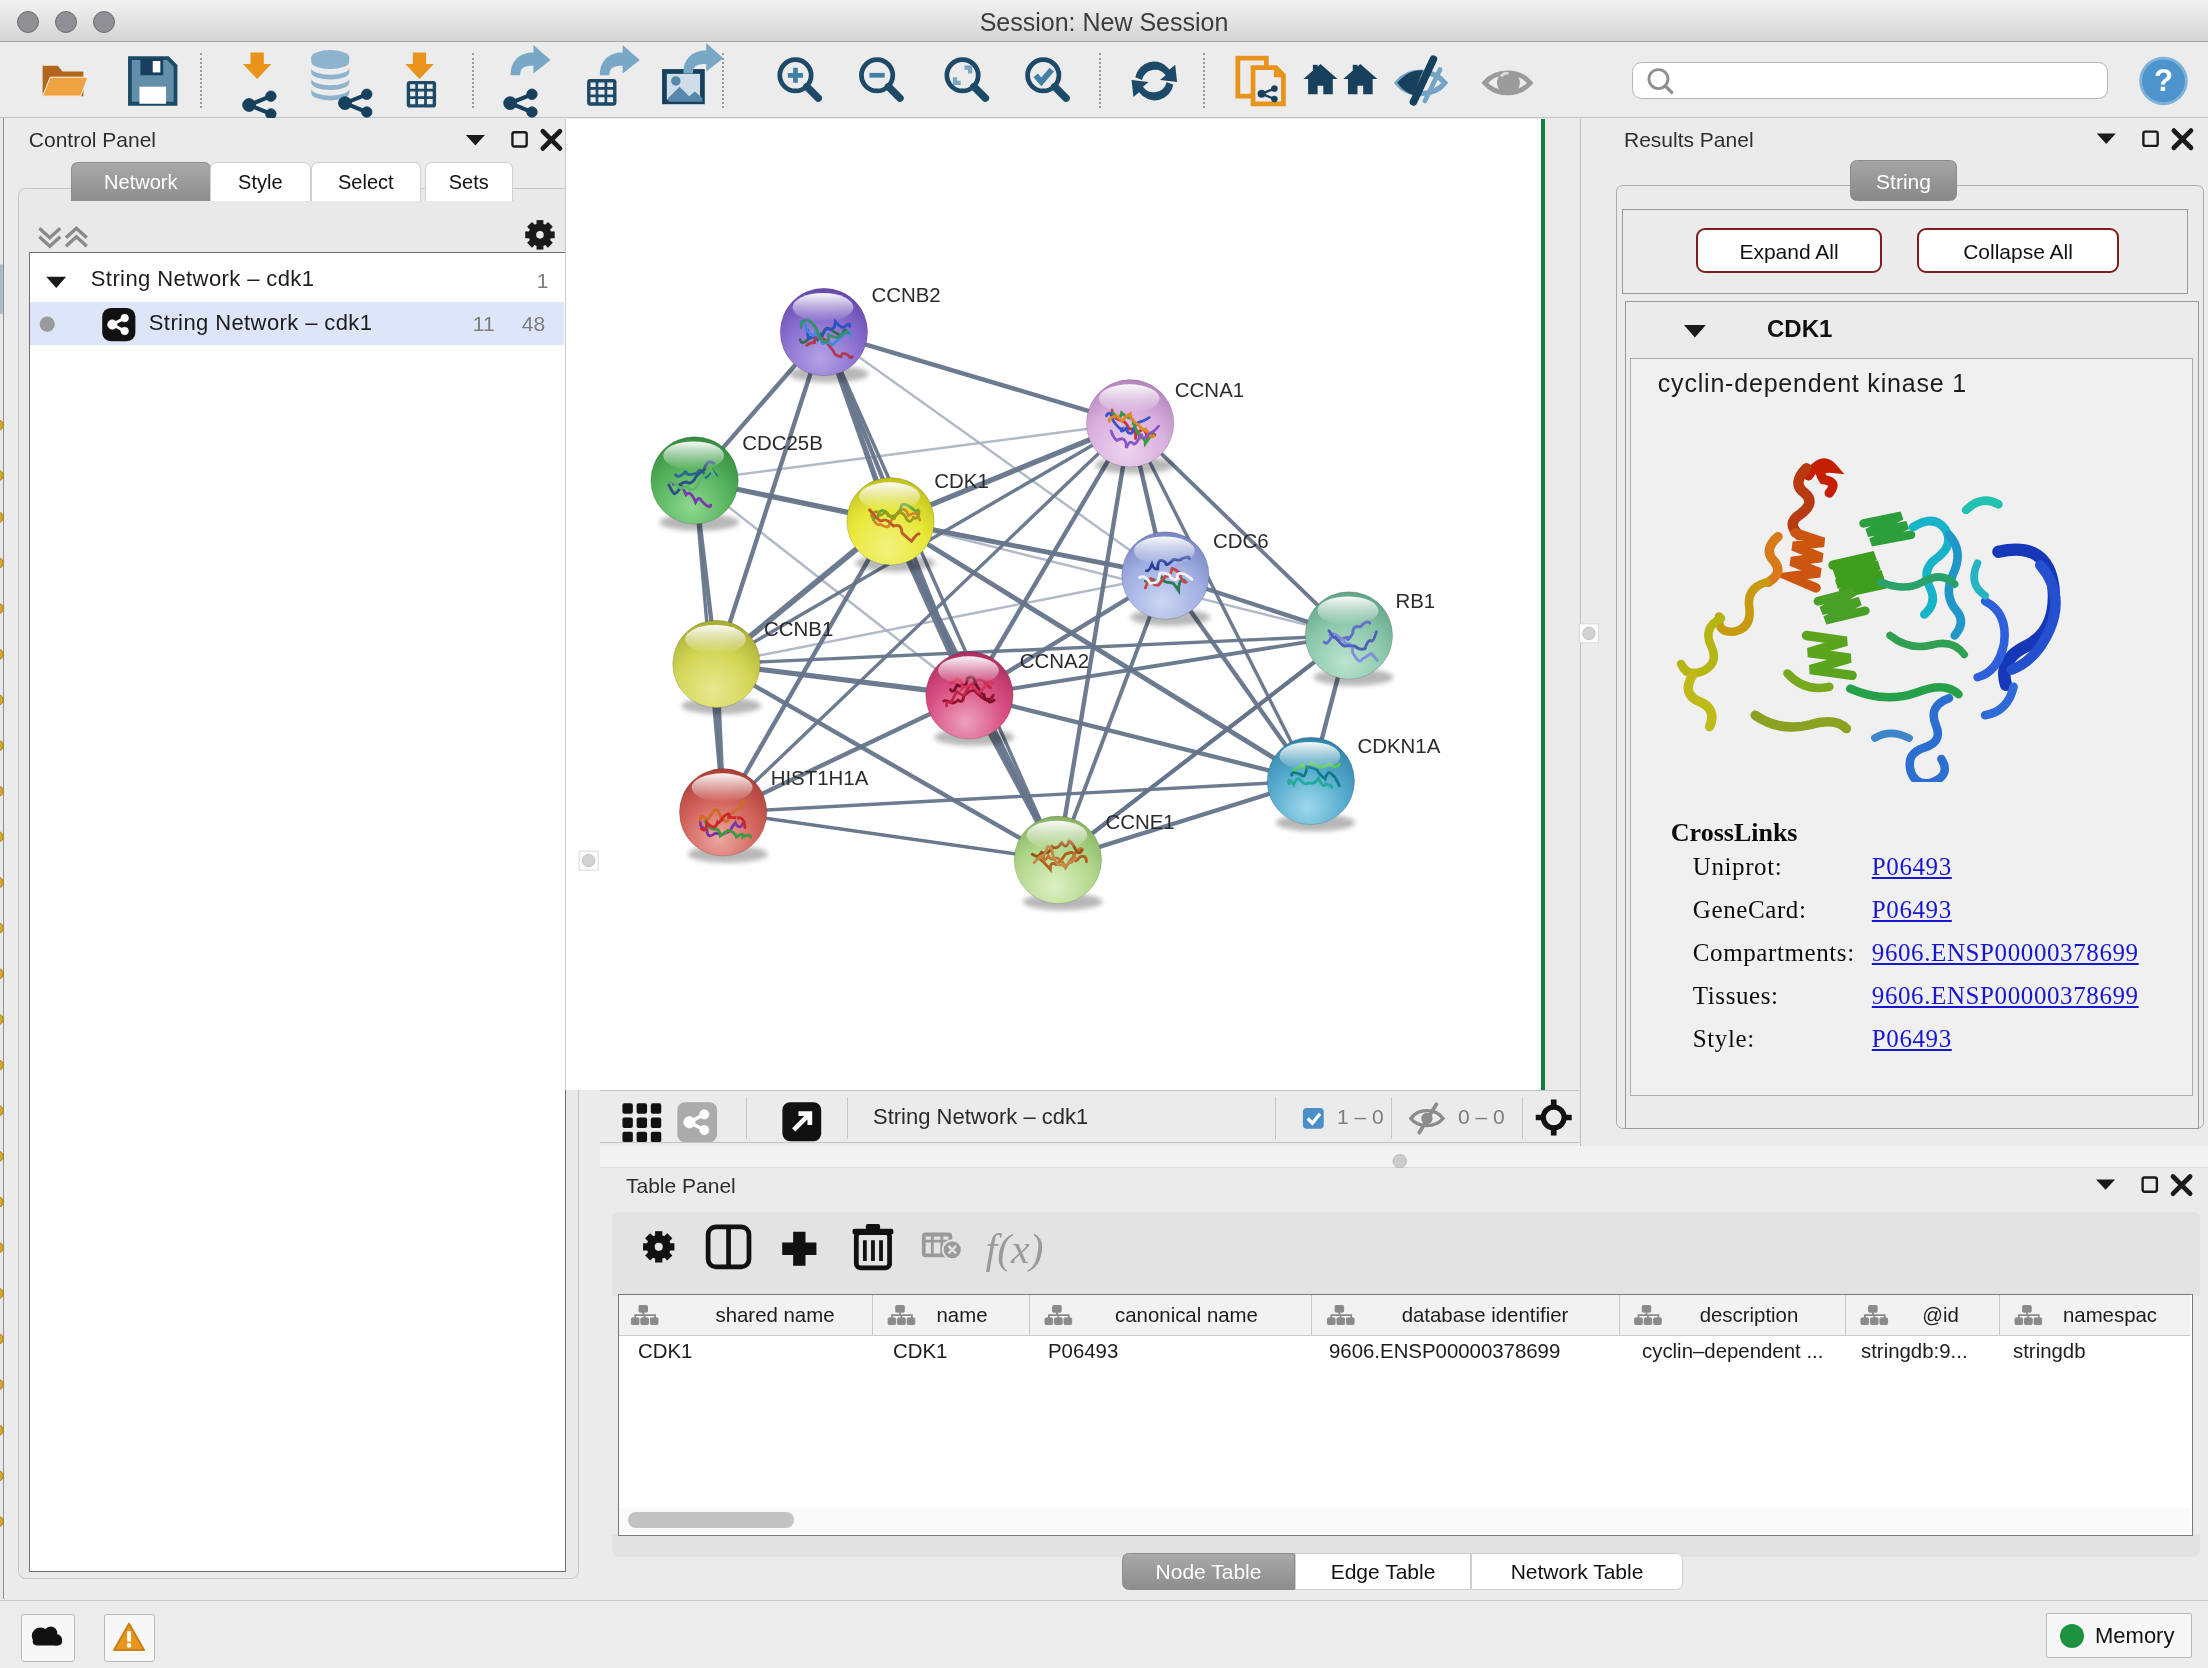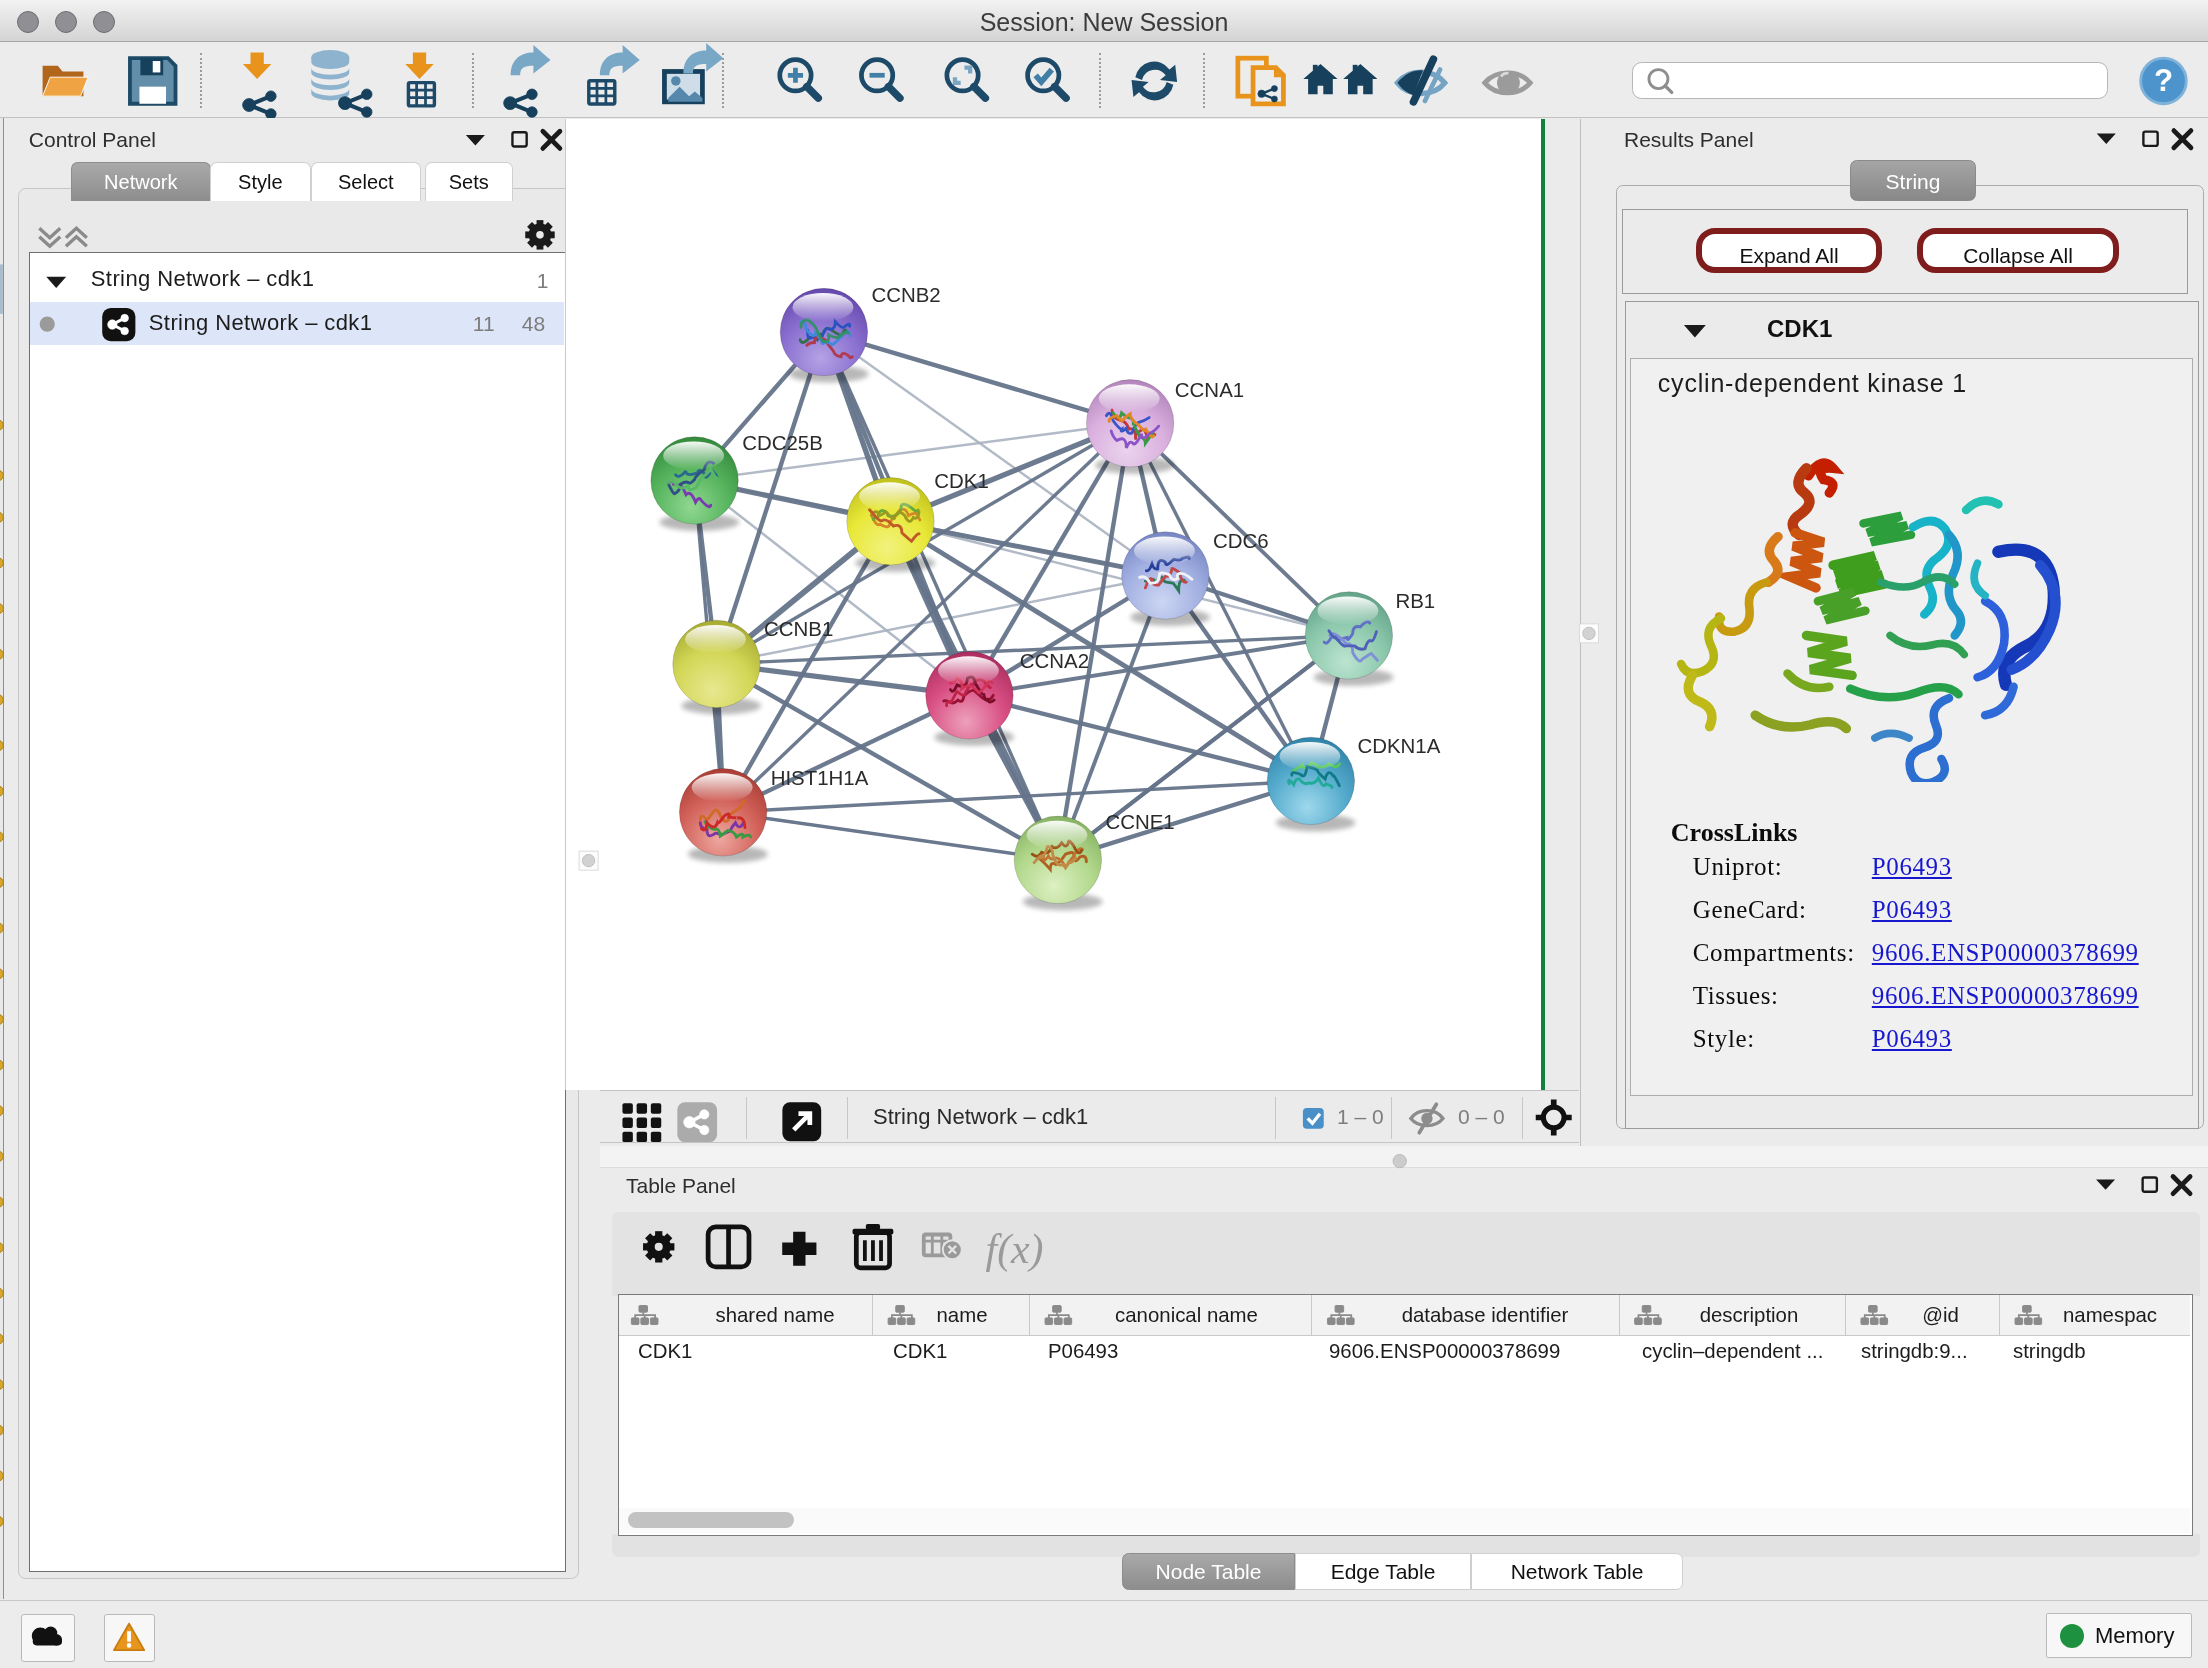--- a/index.html
+++ b/index.html
@@ -39,22 +39,22 @@
 
 #netcanvas { left:565px; top:119px; width:980px; height:971px; background:#fff; border-left:1px solid #c9c9c9; border-right:4px solid #15803d; }
 #netbottom { left:600px; top:1090px; width:979px; height:53px; background:#ebebeb;
   border-top:1px solid #c4c4c4; border-bottom:1px solid #c4c4c4;}
 .nbsep { position:absolute; top:5.7px; height:42px; width:0; border-left:1px solid #c6c6c6; }
 
 #resultspanel { left:1580px; top:119px; width:629px; height:1049px; background:#ebebeb;
   border-left:1px solid #bdbdbd; }
 #resbox { position:absolute; left:35px; top:66px; width:588px; height:944px;
   border:1px solid #ababab; border-radius:6.7px; background:#ebebeb; }
-.btn { position:absolute; height:45px; background:#fff; border:6px solid #7f1d1d;
-  border-radius:19px; font-size:21px; color:#111; text-align:center; }
+.btn { position:absolute; height:45px; background:#fff; border:2px solid #7f1d1d;
+  border-radius:9px; font-size:21px; color:#111; text-align:center; }
 #expcolbox { position:absolute; left:41px; top:90px; width:566px; height:85px;
   border:1.9px solid #9a9a9a; background:#ebebeb; }
 #cdk1box { position:absolute; left:44px; top:182px; width:574px; height:828px;
   border:1.9px solid #9a9a9a; background:#ebebeb; }
 #descbox { position:absolute; left:3.8px; top:56px; width:563px; height:738px;
   border:1px solid #adadad; background:#f0f0f0; }
 .serif { font-family:"Liberation Serif", serif; }
 .link { color:#1717cf; text-decoration:underline; }
 
 #tablepanel { left:600px; top:1168px; width:1608px; height:431px; background:#ebebeb; }
@@ -605,21 +605,21 @@
   <div style="position:absolute;left:858px;top:0;font-size:21px;color:#7d7d7d;line-height:51px;">0 – 0</div>
 </div>
 
 <div id="resultspanel" class="abs">
   <div class="ptitle" style="position:absolute;left:43px;top:8.6px;">Results Panel</div>
   <svg width="629" height="48" style="position:absolute;left:0;top:0;z-index:3;" viewBox="0 0 661 50">
     <path d="M542 15 h20 l-10 11 z" fill="#1a1a1a"></path>
     <rect x="591" y="13" width="15" height="15" fill="none" stroke="#1a1a1a" stroke-width="2.5" rx="2"></rect>
     <path d="M623 12 l18 18 M641 12 l-18 18" stroke="#1a1a1a" stroke-width="5" stroke-linecap="round"></path>
   </svg>
-  <div style="position:absolute;left:269px;top:41px;width:126px;height:41px;background:linear-gradient(#a5a5a5,#888888);border-radius:6.7px;color:#fff;font-size:21px;text-align:center;line-height:41px;z-index:4;border:1px solid #8a8a8a;">String</div>
+  <div style="position:absolute;left:269px;top:41px;width:107px;height:41px;background:linear-gradient(#a5a5a5,#888888);border-radius:6.7px;color:#fff;font-size:21px;text-align:center;line-height:41px;z-index:4;border:1px solid #8a8a8a;">String</div>
   <div id="resbox"></div>
   <div id="expcolbox">
     <div class="btn" style="left:73px;top:18px;width:186px;line-height:43px;">Expand All</div>
     <div class="btn" style="left:294px;top:18px;width:202px;line-height:43px;">Collapse All</div>
   </div>
   <div id="cdk1box">
     <svg width="114" height="48" style="position:absolute;left:0;top:0;" viewBox="0 0 120 50">
       <path d="M61 24 h23 l-11.5 13 z" fill="#1a1a1a"></path>
     </svg>
     <div style="position:absolute;left:141px;top:13.3px;font-size:24px;font-weight:bold;color:#111;">CDK1</div>

